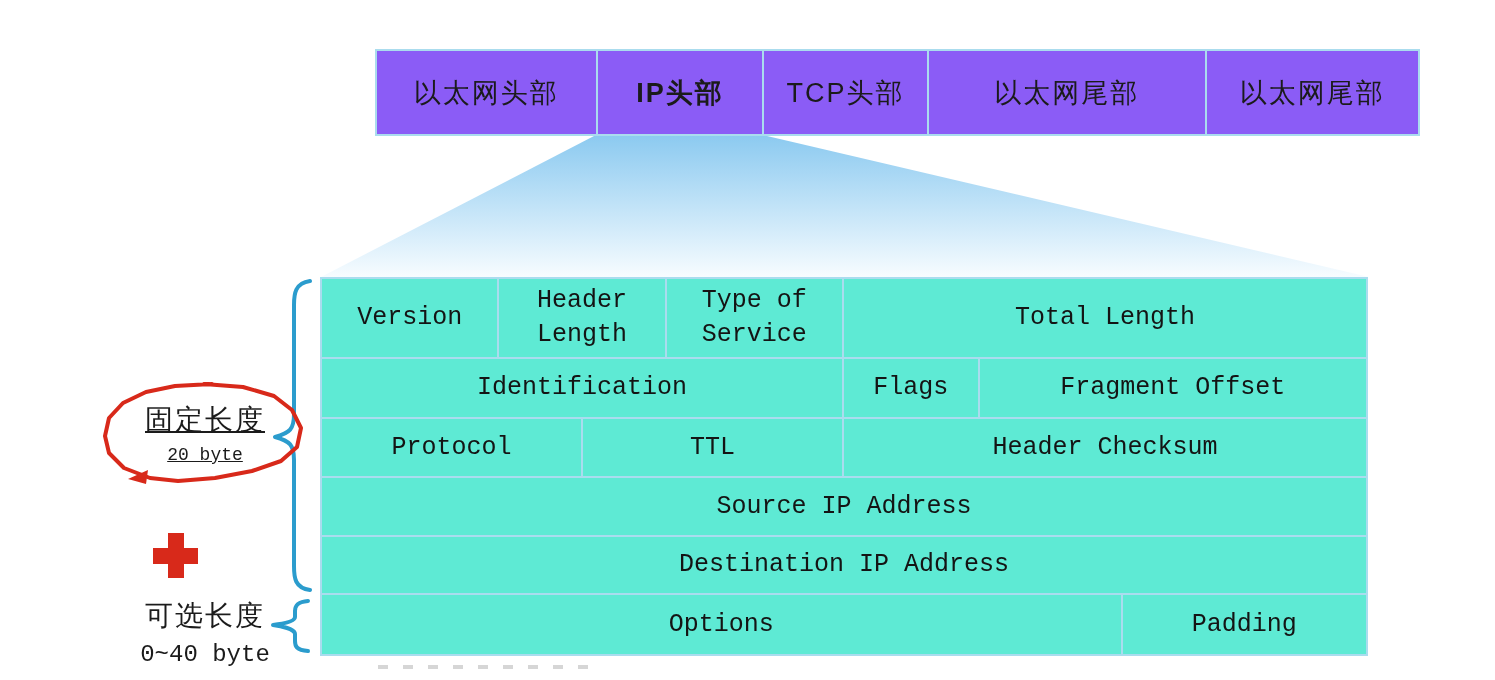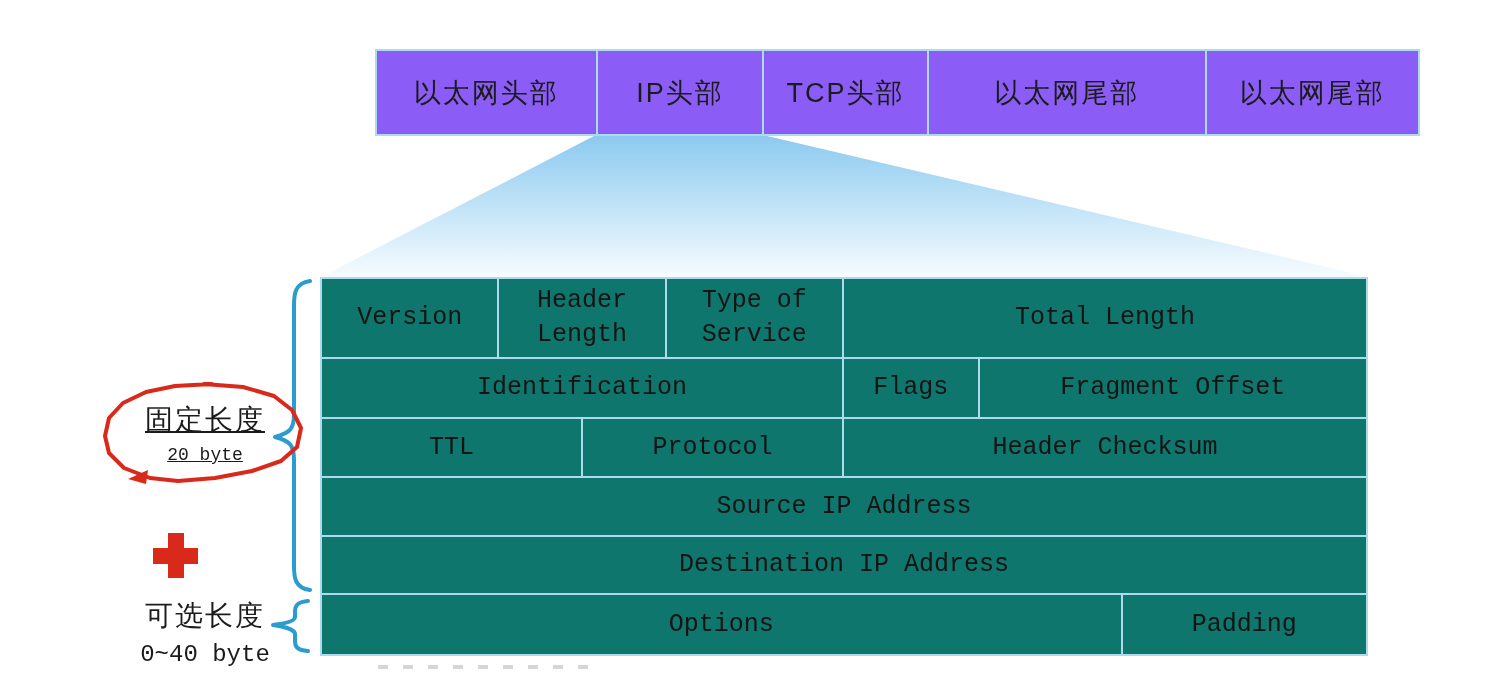--- a/index.html
+++ b/index.html
@@ -14,27 +14,27 @@
   .frame-table{
     position:absolute;left:375px;top:49px;width:1045px;height:87px;
     display:flex;border:2px solid var(--border);background:#8b5cf6;box-sizing:border-box;
   }
   .frame-cell{
     display:flex;align-items:center;justify-content:center;
     border-right:2px solid var(--border);box-sizing:border-box;
     font-size:27px;letter-spacing:2px;white-space:nowrap;
   }
   .frame-cell:last-child{border-right:none;}
-  .frame-cell.bold{font-weight:normal;}
+  .frame-cell.bold{font-weight:bold;}
 
   
   .ip-table{
     position:absolute;left:320px;top:277px;width:1048px;height:379px;
     display:flex;flex-direction:column;border:2px solid var(--border);
-    background:#0f766e;box-sizing:border-box;
+    background:#5eead4;box-sizing:border-box;
   }
   .ip-row{display:flex;border-bottom:2px solid var(--border);box-sizing:border-box;flex:none;}
   .ip-row:last-child{border-bottom:none;flex:1;}
   .ip-cell{
     display:flex;align-items:center;justify-content:center;text-align:center;
     border-right:2px solid var(--border);box-sizing:border-box;
     font-family:"Liberation Mono","DejaVu Sans Mono",monospace;
     font-size:25px;line-height:1.35;color:#141414;
   }
   .ip-cell:last-child{border-right:none;}
@@ -83,22 +83,22 @@
       <div class="ip-cell" style="width:16%;">Header Length</div>
       <div class="ip-cell" style="width:17%;">Type of Service</div>
       <div class="ip-cell" style="width:50%;">Total Length</div>
     </div>
     <div class="ip-row" style="height:60px;">
       <div class="ip-cell" style="width:50%;">Identification</div>
       <div class="ip-cell" style="width:13%;">Flags</div>
       <div class="ip-cell" style="width:37%;">Fragment Offset</div>
     </div>
     <div class="ip-row" style="height:59px;">
+      <div class="ip-cell" style="width:25%;">Protocol</div>
       <div class="ip-cell" style="width:25%;">TTL</div>
-      <div class="ip-cell" style="width:25%;">Protocol</div>
       <div class="ip-cell" style="width:50%;">Header Checksum</div>
     </div>
     <div class="ip-row" style="height:59px;">
       <div class="ip-cell" style="width:100%;">Source IP Address</div>
     </div>
     <div class="ip-row" style="height:58px;">
       <div class="ip-cell" style="width:100%;">Destination IP Address</div>
     </div>
     <div class="ip-row">
       <div class="ip-cell" style="width:76.7%;">Options</div>

